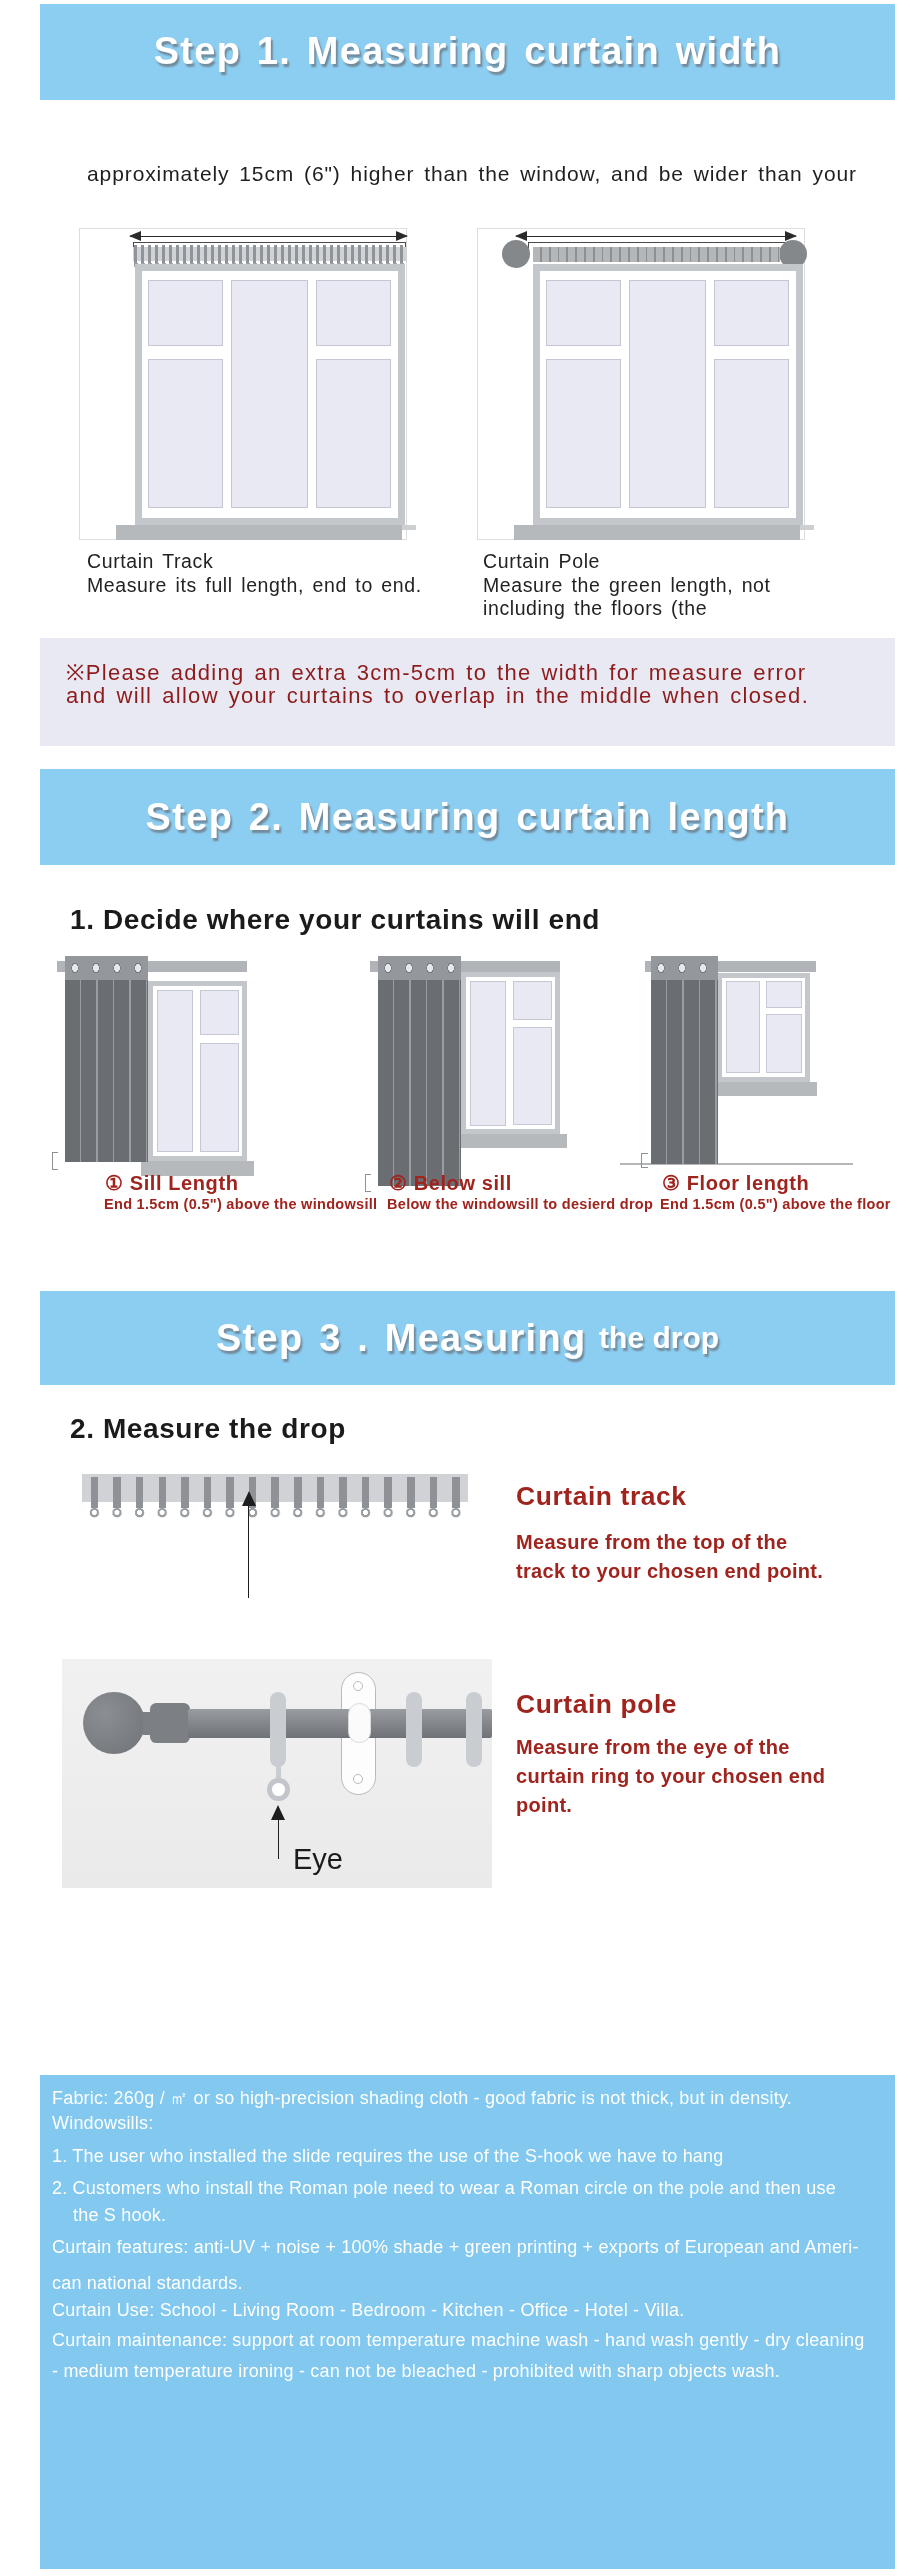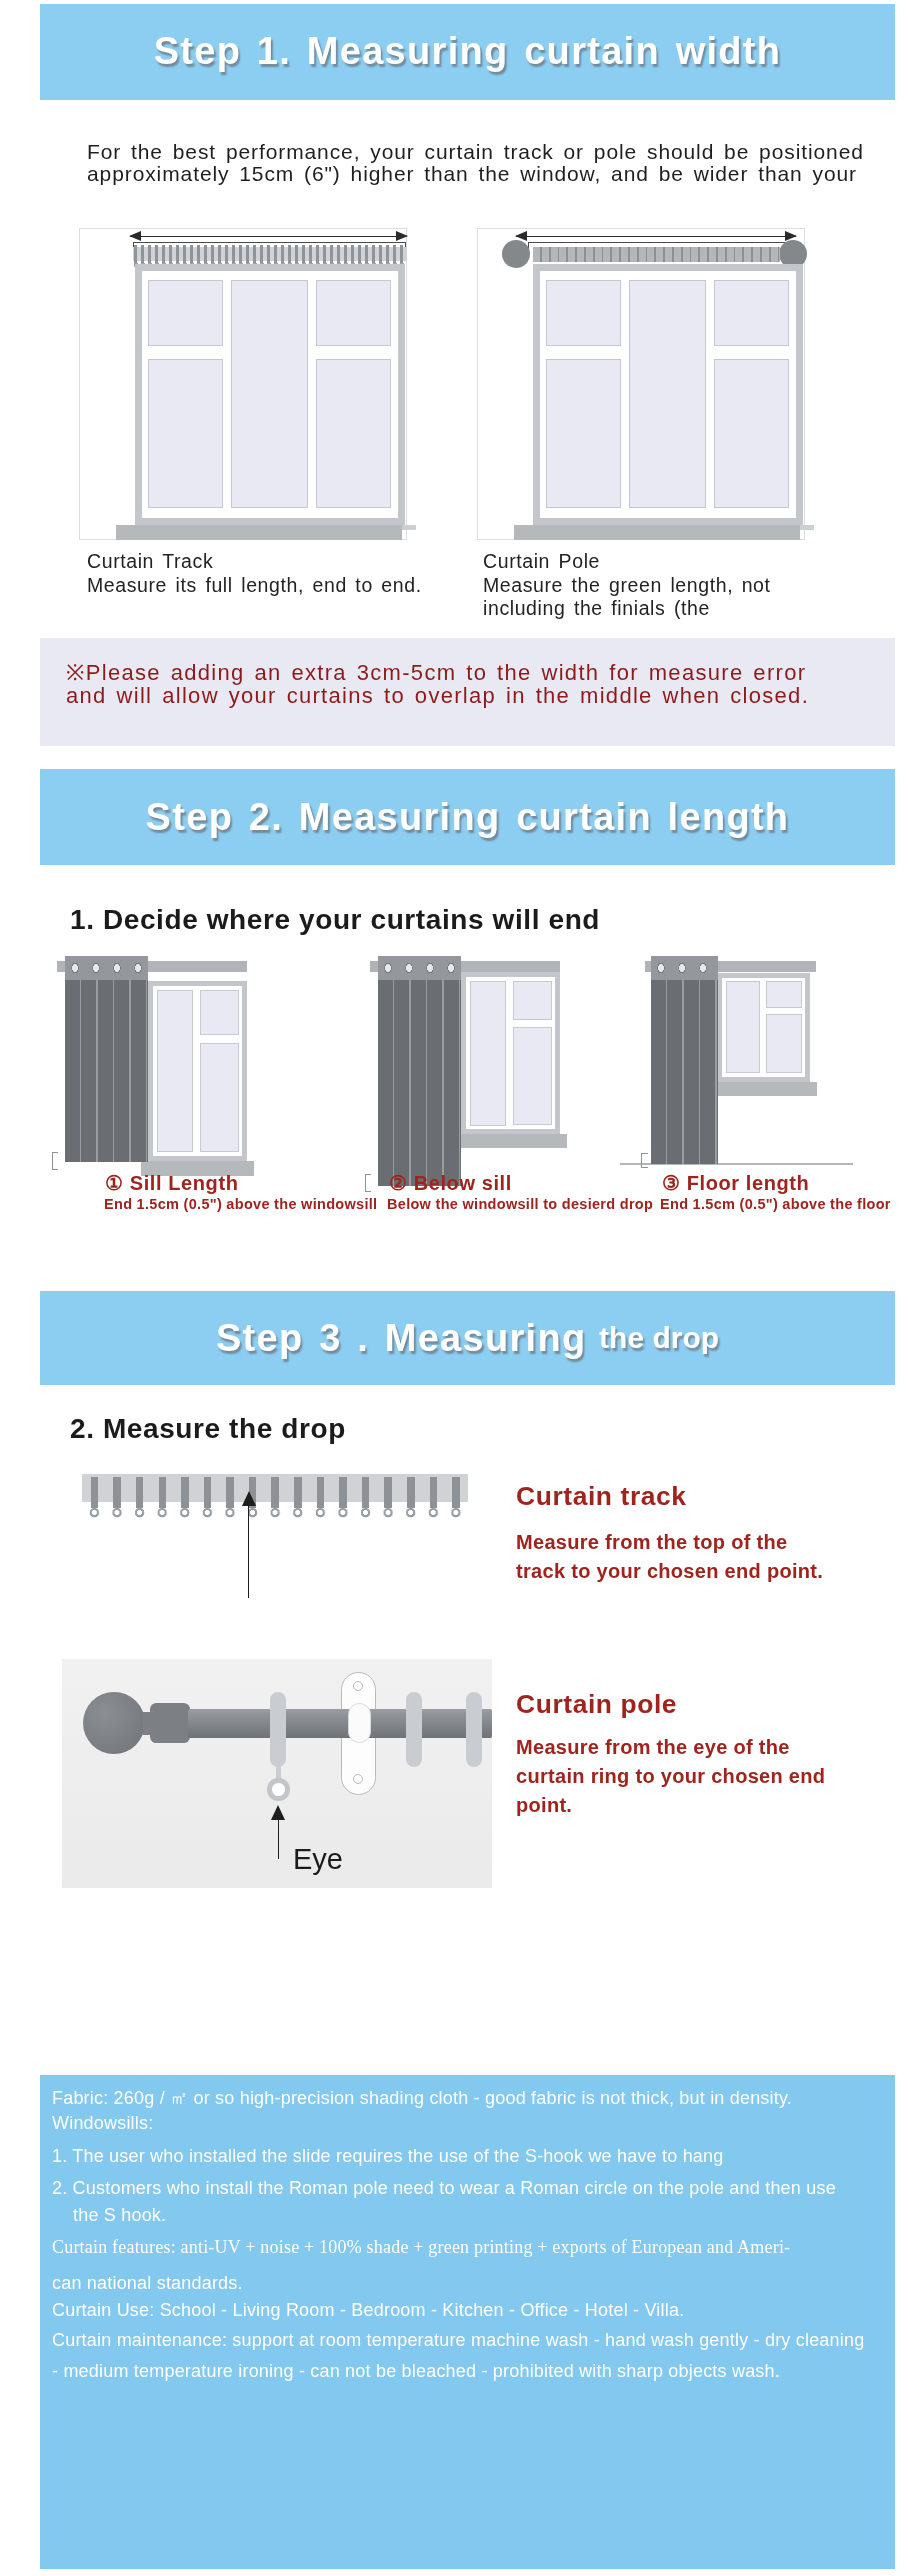--- a/index.html
+++ b/index.html
@@ -84,21 +84,20 @@
 </style>
 </head>
 <body>
 
 <div id="page">
 
   <div class="banner" style="top:3.8px;">
     <span class="banner-text">Step 1. Measuring curtain width</span>
   </div>
 
-  <div class="intro" style="top:140px;">For the best performance, your curtain track or pole should be positioned</div>
   <div class="intro" style="top:162px;">approximately 15cm (6") higher than the window, and be wider than your</div>
 
   <div class="s1box" style="left:79px;">
     <div class="darrow" style="left:50px;top:7px;width:277px;"></div>
     <div class="mbracket" style="left:53px;top:13.2px;width:273px;"></div>
     <div class="t1bar" style="left:53px;top:17.6px;width:274px;height:14px;"></div>
     <div class="t1glide" style="left:54px;top:16.4px;width:272px;height:17.6px;"></div>
     <div class="t1eyes" style="left:54px;top:33px;width:272px;height:7.5px;"></div>
     <div class="win3" style="left:55px;top:35px;width:270px;height:261px;">
       <div class="pane" style="left:6.3px;top:8.8px;width:75px;height:66px;"></div>
@@ -125,21 +124,21 @@
       <div class="pane" style="left:174px;top:88px;width:75px;height:149px;"></div>
     </div>
     <div class="sill-a" style="left:45px;top:296px;width:291px;height:5px;"></div>
     <div class="sill-b" style="left:36px;top:296px;width:286px;height:15px;"></div>
   </div>
 
   <div class="s1cap" style="left:87px;top:550px;">Curtain Track</div>
   <div class="s1cap" style="left:87px;top:574px;">Measure its full length, end to end.</div>
   <div class="s1cap" style="left:483px;top:550px;">Curtain Pole</div>
   <div class="s1cap" style="left:483px;top:574px;">Measure the green length, not</div>
-  <div class="s1cap" style="left:483px;top:597px;">including the finials (the</div>
+  <div class="s1cap" style="left:483px;top:597px;">including the floors (the</div>
 
   <div class="note" style="top:638px;height:108px;">
     <div class="note-line" style="left:26px;top:18px;">※Please adding an extra 3cm-5cm to the width for measure error</div>
     <div class="note-line" style="left:26px;top:45px;">and will allow your curtains to overlap in the middle when closed.</div>
   </div>
 
   <div class="banner" style="top:769px;">
     <span class="banner-text">Step 2. Measuring curtain length</span>
   </div>
 
@@ -237,21 +236,21 @@
   <div class="reddesc" style="left:516px;top:1765px;">curtain ring to your chosen end</div>
   <div class="reddesc" style="left:516px;top:1794px;">point.</div>
 
 
   <div class="footer">
     <div class="fline" style="top:10.7px;">Fabric: 260g / ㎡ or so high-precision shading cloth - good fabric is not thick, but in density.</div>
     <div class="fline" style="top:38px;">Windowsills:</div>
     <div class="fline" style="top:71px;">1. The user who installed the slide requires the use of the S-hook we have to hang</div>
     <div class="fline" style="top:103px;">2. Customers who install the Roman pole need to wear a Roman circle on the pole and then use</div>
     <div class="fline" style="top:130px;left:33px;">the S hook.</div>
-    <div class="fline" style="top:162px;font-family:Liberation Serif, serif;">Curtain features: anti-UV + noise + 100% shade + green printing + exports of European and Ameri-</div>
+    <div class="fline" style="top:162px;">Curtain features: anti-UV + noise + 100% shade + green printing + exports of European and Ameri-</div>
     <div class="fline" style="top:183px;margin-top:15px;">can national standards.</div>
     <div class="fline" style="top:225px;">Curtain Use: School - Living Room - Bedroom - Kitchen - Office - Hotel - Villa.</div>
     <div class="fline" style="top:255px;">Curtain maintenance: support at room temperature machine wash - hand wash gently - dry cleaning</div>
     <div class="fline" style="top:286px;">- medium temperature ironing - can not be bleached - prohibited with sharp objects wash.</div>
   </div>
 
 </div>
 
 
 </body></html>

